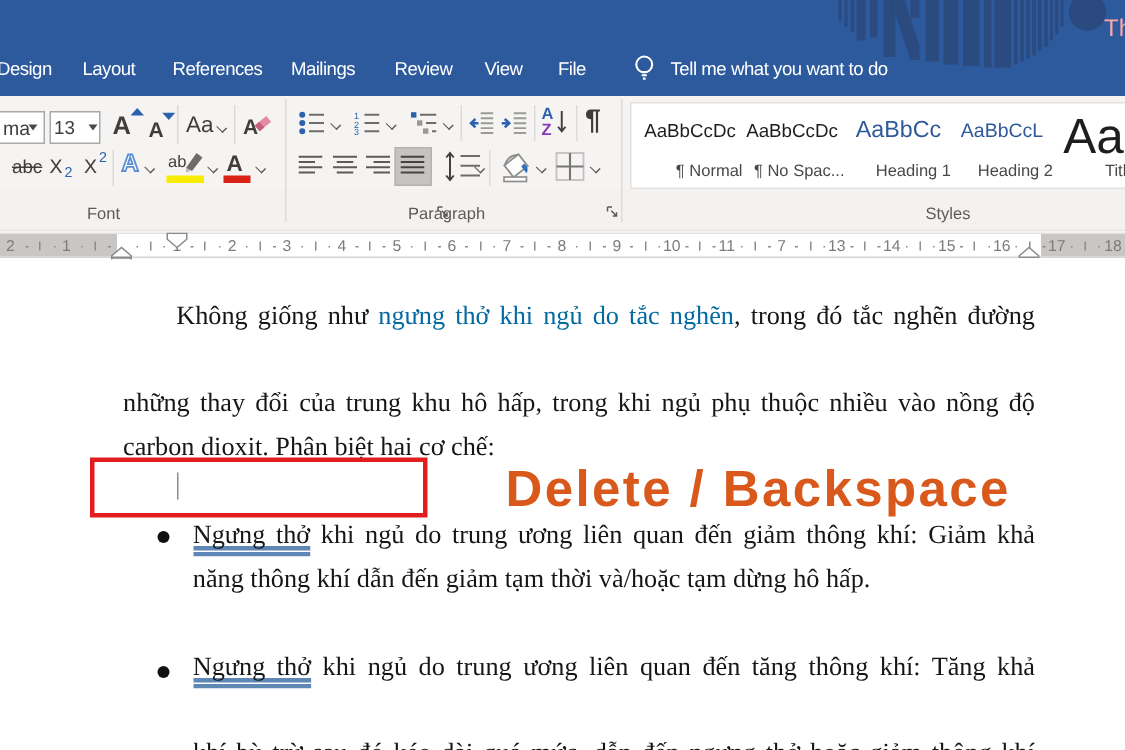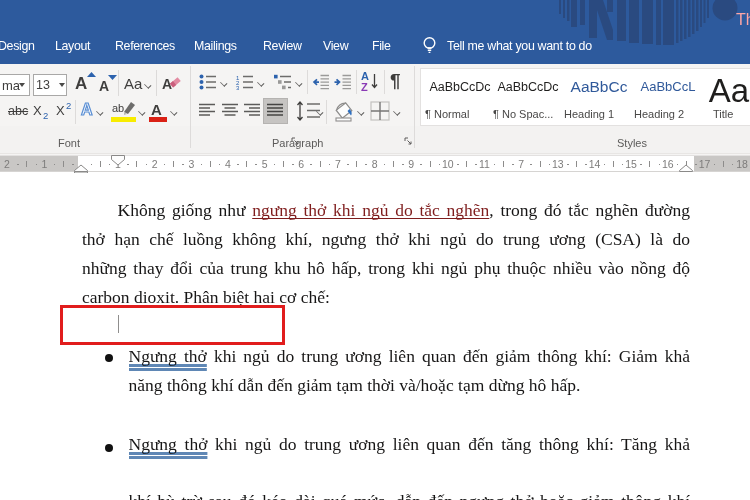--- a/index.html
+++ b/index.html
@@ -22,34 +22,34 @@
   border-bottom:1.4px solid #5c5b5a;transform:rotate(45deg) scale(1,.72);transform-origin:center}
 .icn{position:absolute;color:#3f3e3d}
 .sel{position:absolute;background:#c6c4c2;border:1px solid #b5b3b1}
 .tri{position:absolute;width:0;height:0;border-left:3.2px solid transparent;
   border-right:3.2px solid transparent;border-top:4px solid #4a4948}
 
 #gallery{position:absolute;left:420px;top:68px;width:336px;height:58px;background:#fff;
   border:1px solid #e3e1e0;border-right:none}
 .stysamp{position:absolute;top:11px;white-space:nowrap;font-size:12.5px;color:#1f1e1d;
   text-align:center}
-.stylab{position:absolute;top:39px;font-size:11px;color:#494847;white-space:nowrap;text-align:left}
+.stylab{position:absolute;top:39px;font-size:11px;color:#494847;white-space:nowrap;text-align:right}
 
 #ruler{position:absolute;left:0;top:155px;width:750px;height:17px;background:#fff;
   border-top:1px solid #e3e1e0;border-bottom:1px solid #d6d4d2}
 .rgray{position:absolute;top:0;height:15px;background:#c9c7c5}
 .rnum{position:absolute;top:1.5px;width:16px;text-align:center;font-size:10.5px;color:#7d7c7b}
 .rbar{position:absolute;top:5px;width:1px;height:6px;background:#8d8c8b}
 .rdot{position:absolute;top:7.5px;width:1.5px;height:1.5px;background:#8d8c8b}
 
 #doc{position:absolute;left:0;top:173px;width:750px;height:327px;background:#fff;
   font-family:"Liberation Serif",serif;font-size:17.5px;color:#171616}
 .ln{position:absolute;left:82px;width:608px;height:29px;line-height:29px;white-space:nowrap}
 .jst{white-space:normal;text-align:justify;text-align-last:justify;overflow:hidden}
-a.lnk{color:#7f1d1d;text-decoration:underline;text-decoration-skip-ink:none;text-underline-offset:2px}
+a.lnk{color:#0369a1;text-decoration-skip-ink:none;text-underline-offset:2px}
 .bln{position:absolute;left:128.5px;width:561.5px;height:29px;line-height:29px}
 .bdot{position:absolute;width:8px;height:8px;border-radius:50%;background:#111}
 .du{text-decoration:underline;text-decoration-style:double;text-decoration-color:#5f87b5;text-decoration-thickness:3px;text-underline-offset:2px;text-decoration-skip-ink:none}
 #redbox{position:absolute;left:60px;top:132px;width:225px;height:40px;border:3px solid #e11d1d}
 #caret{position:absolute;left:117.5px;top:142px;width:1.5px;height:18px;background:#8f8e8d}
 #delbs{position:absolute;left:337px;top:136px;font-family:"Liberation Sans",sans-serif;font-weight:bold;color:#d8591b;
   font-size:34px;line-height:35px;white-space:nowrap;letter-spacing:1.6px}
 </style></head>
 <body>
 
@@ -364,26 +364,26 @@
 <svg class="abs" style="left:73px;top:161px" width="16" height="15" viewBox="0 0 16 15">
   <path d="M1.5 9.5 L8 4 L14.5 9.5 V10.5 H1.5 Z" fill="#fdfdfd" stroke="#8a8988" stroke-width="1"></path>
   <rect x="1.5" y="11" width="13" height="3.5" fill="#fdfdfd" stroke="#8a8988" stroke-width="1"></rect>
 </svg>
 <svg class="abs" style="left:678px;top:161px" width="16" height="11" viewBox="0 0 16 11">
   <path d="M1.5 9.5 L8 4 L14.5 9.5 V10.5 H1.5 Z" fill="#fdfdfd" stroke="#8a8988" stroke-width="1"></path>
 </svg>
 
 <div id="doc">
   <div class="ln jst" style="top:22.5px;padding-left:35.5px">Không giống như <a class="lnk">ngưng thở khi ngủ do tắc nghẽn</a>, trong đó tắc nghẽn đường</div>
-  <div class="ln jst" style="top:51.5px">thở hạn chế luồng không khí, ngưng thở khi ngủ do trung ương (CSA) là do</div>
   <div class="ln" style="top:109.5px">carbon dioxit. Phân biệt hai cơ chế:</div>
   <div class="ln jst" style="top:80.5px">những thay đổi của trung khu hô hấp, trong khi ngủ phụ thuộc nhiều vào nồng độ</div>
 
   <div id="redbox"></div>
   <div id="caret"></div>
+  <div id="delbs">Delete / Backspace</div>
 
   <div class="bdot" style="left:105px;top:180.5px"></div>
   <div class="bln jst" style="top:169px"><span class="du">Ngưng thở</span> khi ngủ do trung ương liên quan đến giảm thông khí: Giảm khả</div>
   <div class="bln" style="top:198px">năng thông khí dẫn đến giảm tạm thời và/hoặc tạm dừng hô hấp.</div>
 
   <div class="bdot" style="left:105px;top:270.5px"></div>
   <div class="bln jst" style="top:257px"><span class="du">Ngưng thở</span> khi ngủ do trung ương liên quan đến tăng thông khí: Tăng khả</div>
   <div class="bln jst" style="top:313.5px">khí bù trừ sau đó kéo dài quá mức, dẫn đến ngưng thở hoặc giảm thông khí</div>
 </div>
 

